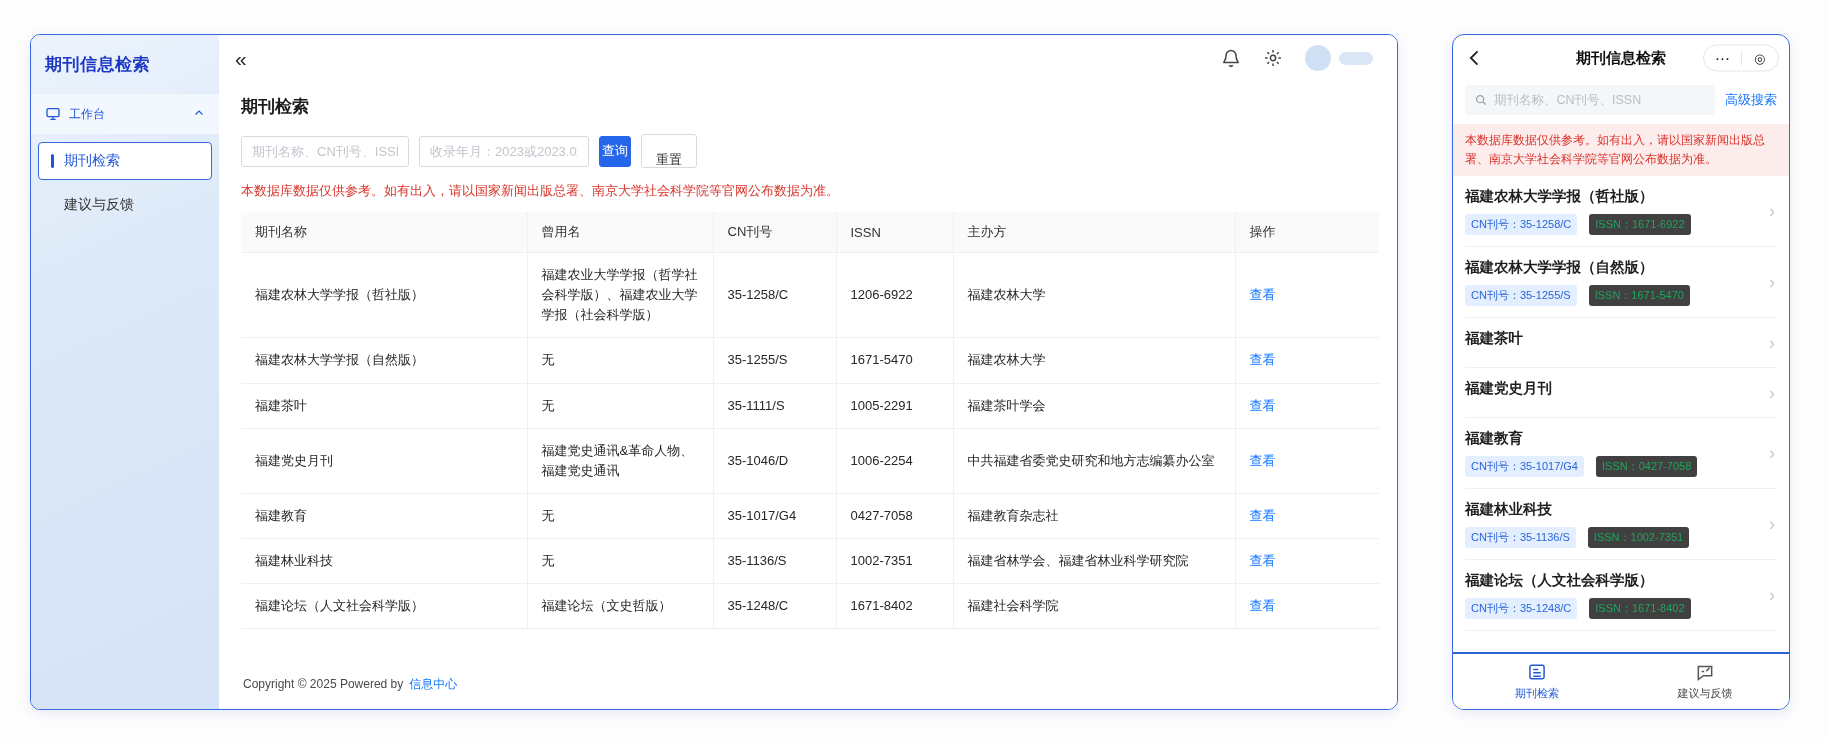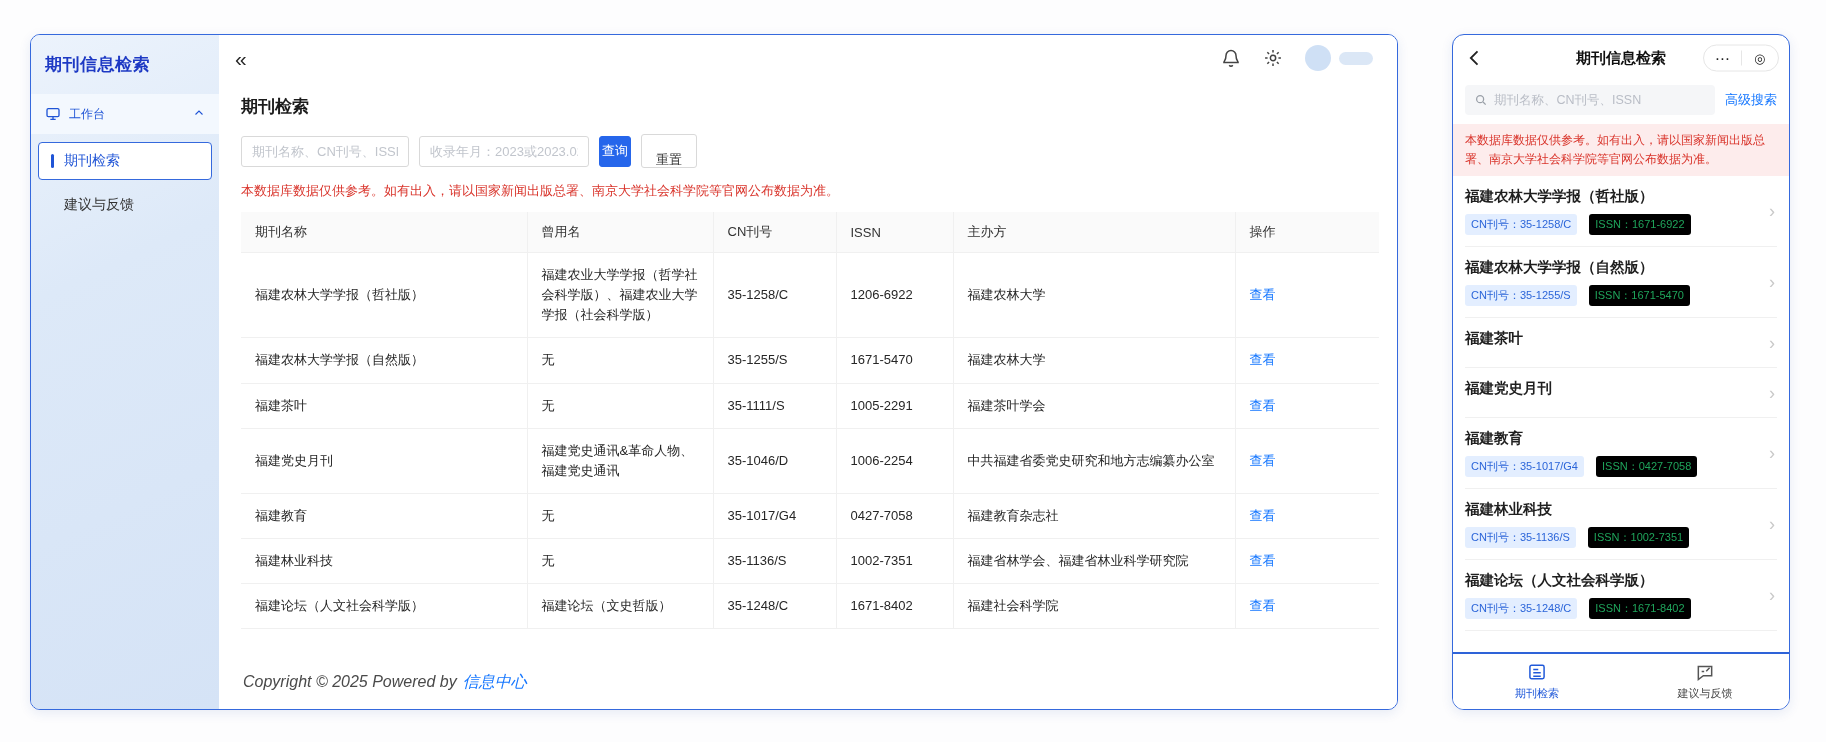--- a/index.html
+++ b/index.html
@@ -70,21 +70,21 @@
 
   table { border-collapse: collapse; width: 100%; table-layout: fixed; font-size: 13px; color: #262626; }
   thead th {
     background: #fafafa; text-align: left; font-weight: 500; color: #333;
     padding: 11px 14px; border-bottom: 1px solid #f0f0f0;
   }
   tbody td { padding: 12px 14px; border-bottom: 1px solid #f0f0f0; line-height: 1.55; vertical-align: middle; word-break: break-all; }
   th:not(:last-child), td:not(:last-child) { border-right: 1px solid #f0f0f0; }
   .view-link { color: #1677ff; text-decoration: none; cursor: pointer; }
 
-  .footer { margin-top: auto; padding: 12px 2px 4px; font-size: 16px; color: #4a4a4a; font-style: italic; }
+  .footer { margin-top: auto; padding: 12px 2px 4px; font-size: 12px; color: #4a4a4a; }
   .footer a { color: #1677ff; text-decoration: none; margin-left: 6px; }
 
   
   .mobile {
     position: absolute; left: 1452px; top: 34px;
     width: 338px; height: 676px;
     background: #fff; border: 1.5px solid #3569dd; border-radius: 12px;
     box-shadow: 0 3px 12px rgba(30,70,160,.10);
     display: flex; flex-direction: column; overflow: hidden;
   }
@@ -112,21 +112,21 @@
   .m-advanced { color: #1677ff; font-size: 13px; cursor: pointer; white-space: nowrap; }
 
   .m-notice { background: #fdecec; color: #d9342b; font-size: 12px; line-height: 1.6; padding: 7px 12px; }
 
   .m-list { flex: 1; padding: 0 12px; overflow: hidden; }
   .m-item { padding: 11px 16px 11px 0; border-bottom: 1px solid #f0f0f0; position: relative; cursor: pointer; }
   .m-item-title { font-size: 14.5px; font-weight: 700; color: #1f1f1f; margin-bottom: 8px; }
   .m-badges { display: flex; gap: 12px; }
   .badge { font-size: 11px; padding: 3px 6px; border-radius: 3px; white-space: nowrap; }
   .badge-cn { background: #e3eeff; color: #2b65d9; }
-  .badge-issn { background: #000000; color: #1fa45b; }
+  .badge-issn { background: #404040; color: #1fa45b; }
   .m-chevron { position: absolute; right: 2px; top: 50%; transform: translateY(-50%); color: #c9c9c9; font-size: 18px; }
 
   .m-tabbar { flex: 0 0 57px; border-top: 2px solid #2e63d8; display: flex; background: #fff; }
   .m-tab {
     flex: 1; display: flex; flex-direction: column; align-items: center; justify-content: center;
     gap: 4px; font-size: 11px; color: #444; cursor: pointer;
   }
   .m-tab.active { color: #2059d9; }
   .m-tab svg { display: block; }
 </style>

